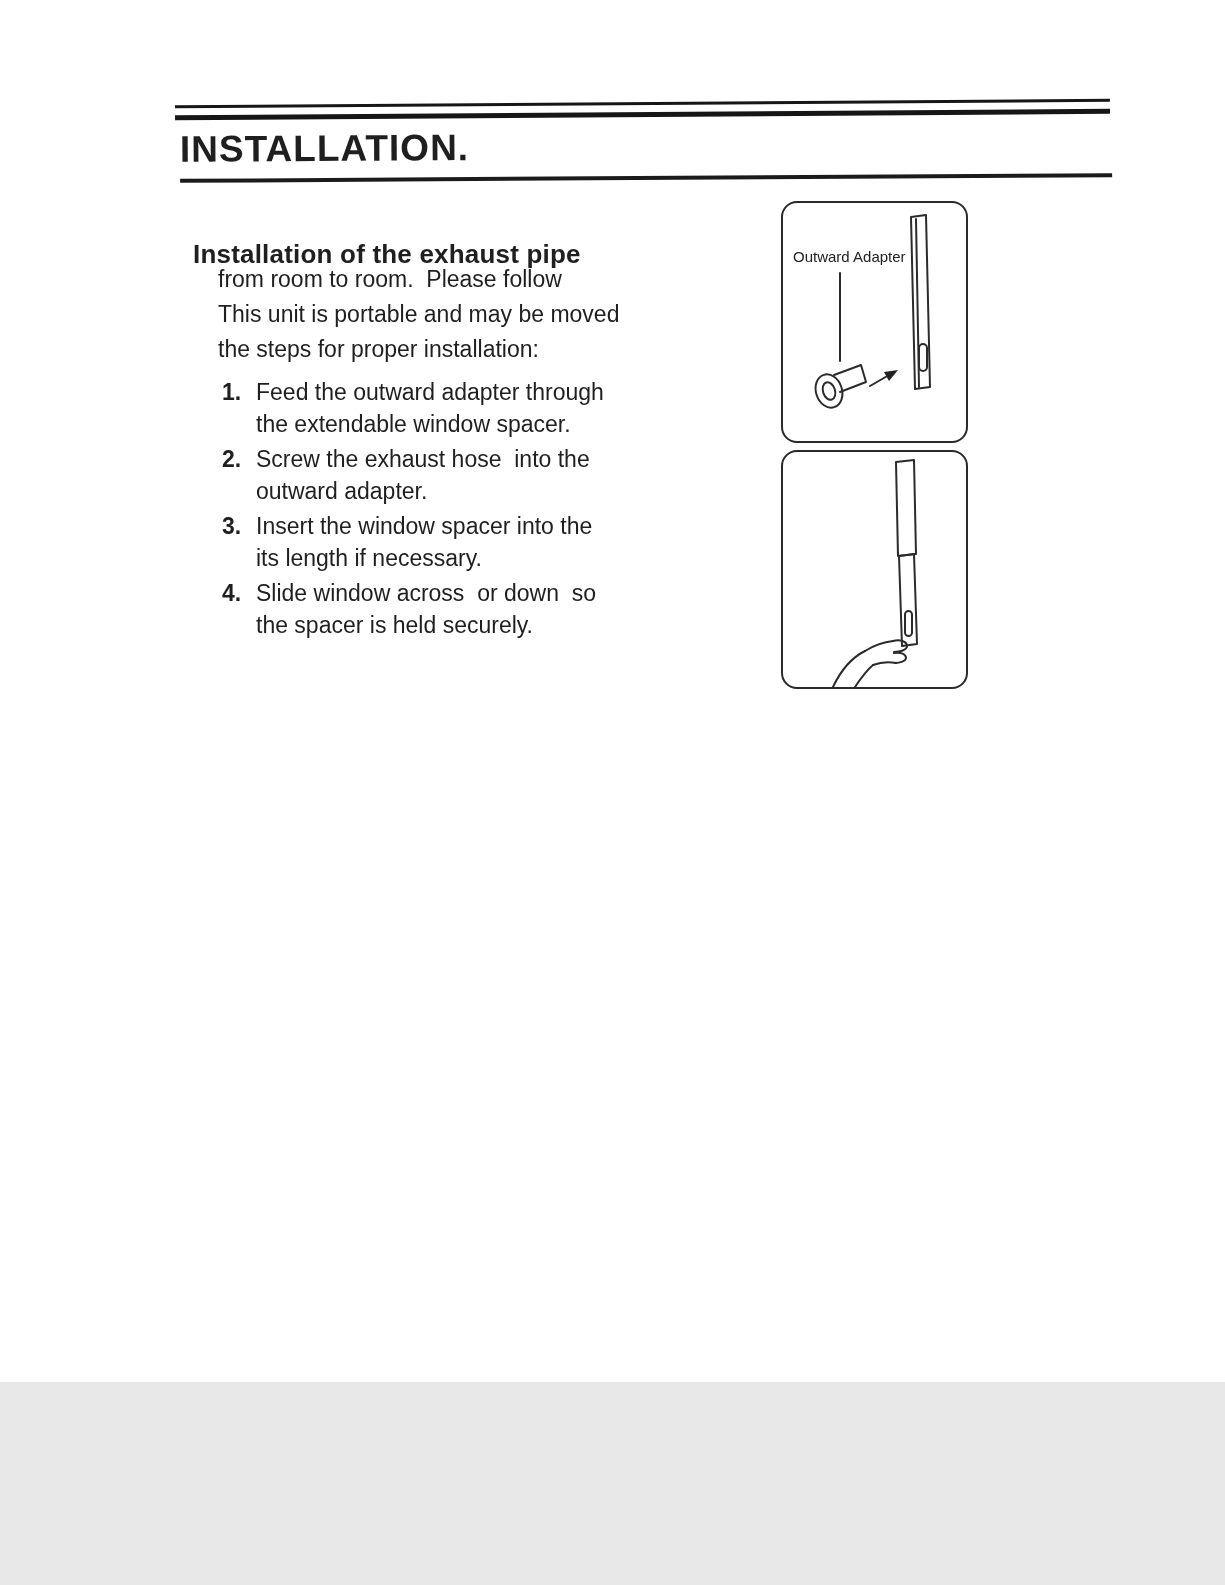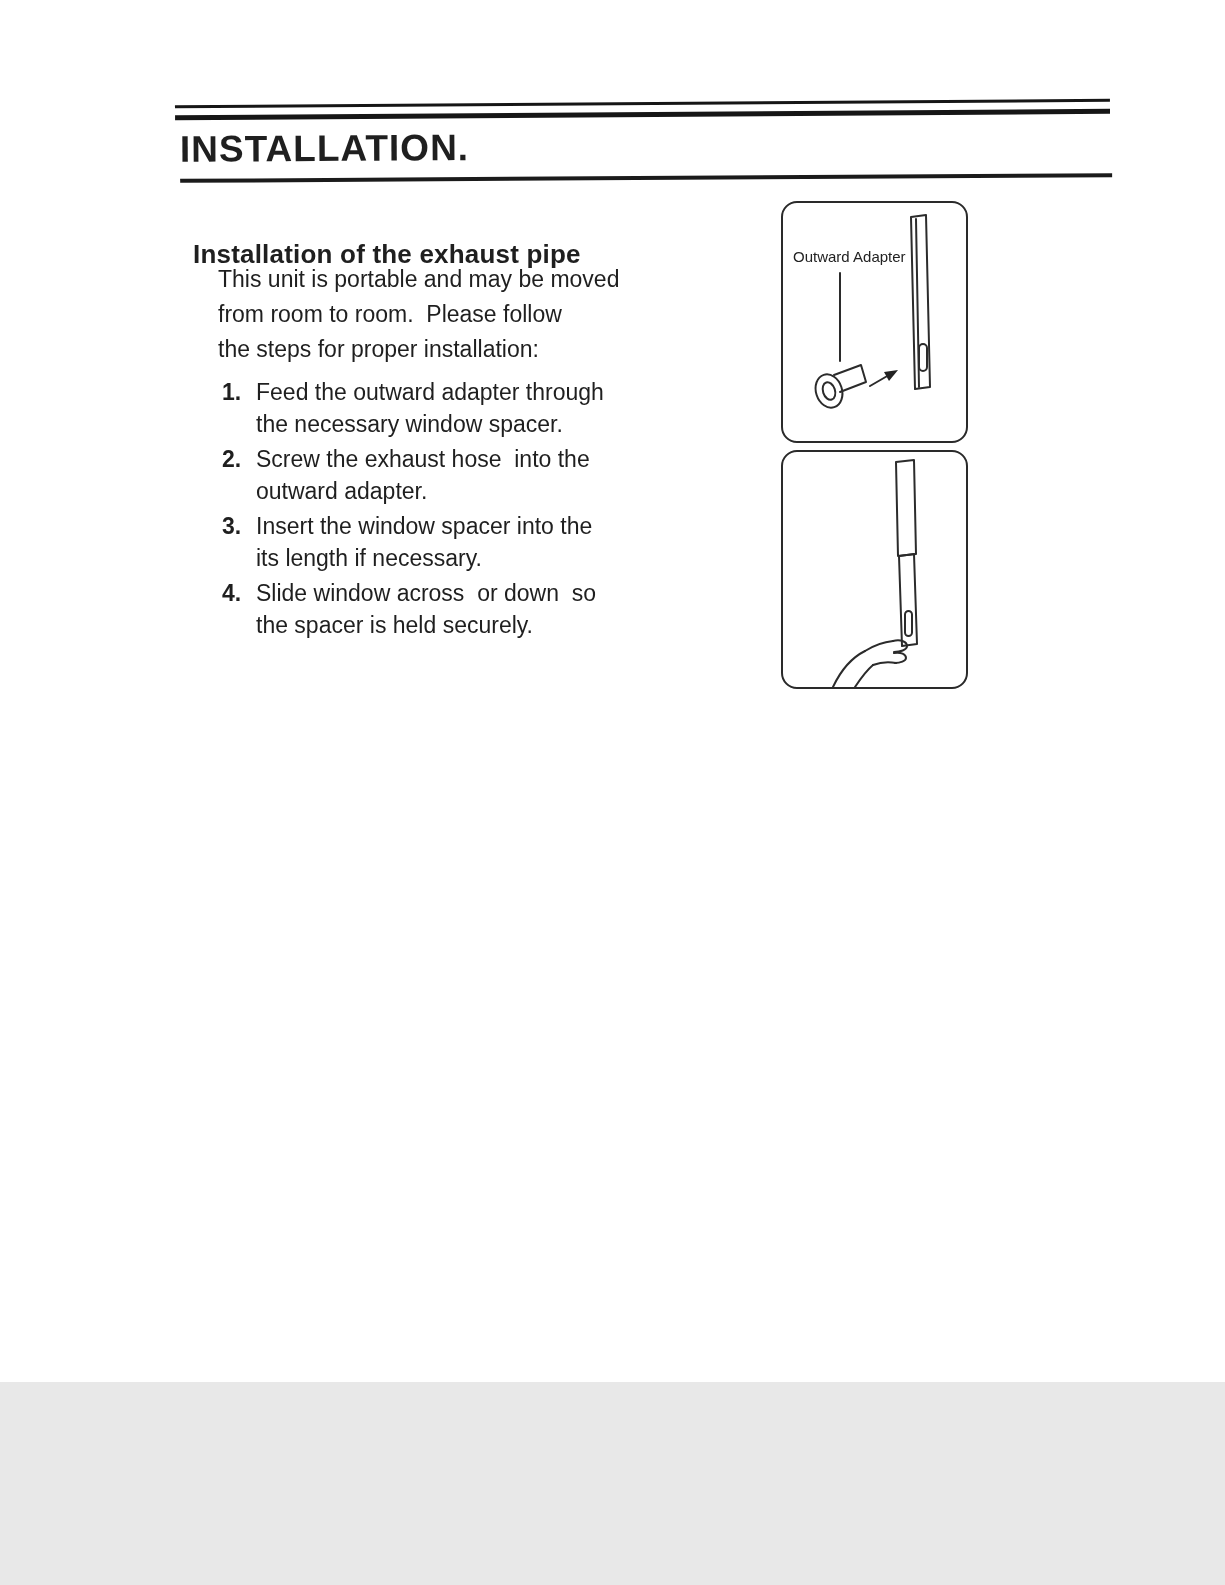--- a/index.html
+++ b/index.html
@@ -65,31 +65,31 @@
   <div class="top-rules">
     <div class="thin"></div>
     <div class="thick"></div>
   </div>
 
   <h1 class="title">INSTALLATION.</h1>
 
   <h2 class="subheading">Installation of the exhaust pipe</h2>
 
   <div class="intro">
+    <span class="line">from room to room.  Please follow</span>
     <span class="line">This unit is portable and may be moved</span>
-    <span class="line">from room to room.  Please follow</span>
     <span class="line">the steps for proper installation:</span>
   </div>
 
   <div class="steps">
     <div class="step">
       <span class="num">1.</span>
       <span class="lines">
         <span class="line">Feed the outward adapter through</span>
-        <span class="line">the necessary window spacer.</span>
+        <span class="line">the extendable window spacer.</span>
       </span>
     </div>
     <div class="step">
       <span class="num">2.</span>
       <span class="lines">
         <span class="line">Screw the exhaust hose  into the</span>
         <span class="line">outward adapter.</span>
       </span>
     </div>
     <div class="step">

